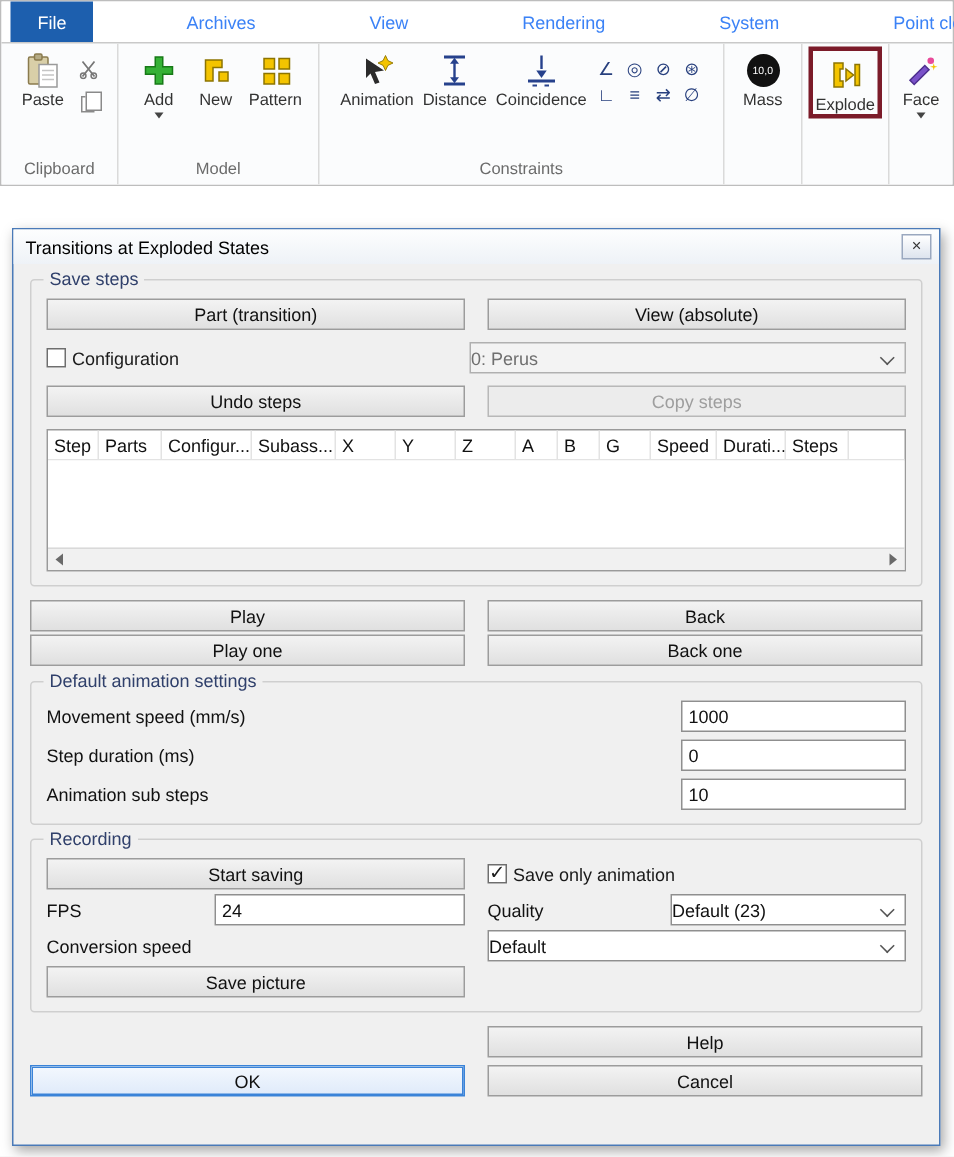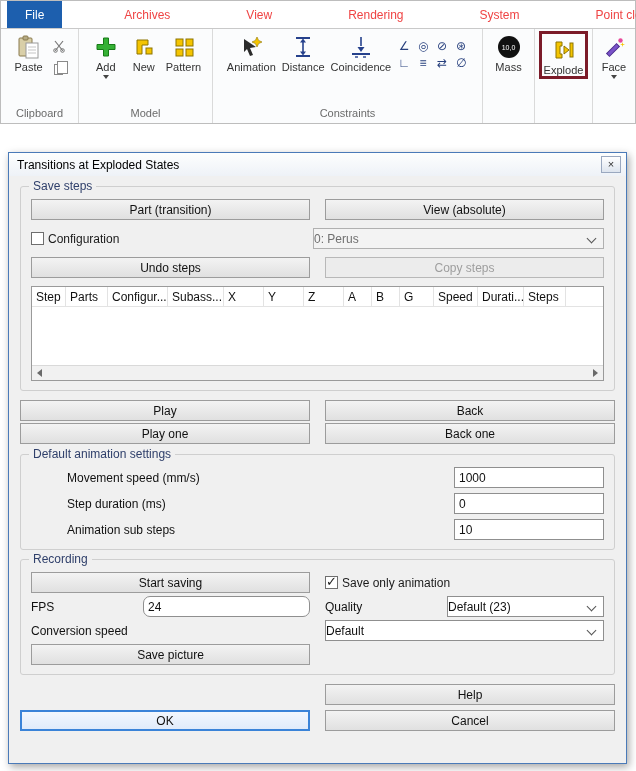--- a/index.html
+++ b/index.html
@@ -6,21 +6,21 @@
   html, body { width: 636px; height: 771px; }
   body {
     font-family: "Liberation Sans", "DejaVu Sans", sans-serif;
     font-size: 12px; color: #1a1a1a; background: #fff;
     position: relative; overflow: hidden;
   }
 
   
   .ribbon { position: absolute; left: 0; top: 0; width: 636px; border: 1px solid #bdbdbd; background: #fbfcfd; }
   .tabrow { display: flex; align-items: stretch; height: 27px; padding-left: 6px; background: #ffffff; gap: 48px; }
-  .tab { padding: 6px 13px; color: #ef4444; cursor: default; border: 1px solid transparent; border-bottom: none; white-space: nowrap; }
+  .tab { padding: 6px 13px; color: #3b82f6; cursor: default; border: 1px solid transparent; border-bottom: none; white-space: nowrap; }
   .tab.file { background: #1d5fae; color: #fff; padding: 6px 17px; }
   .tab.active { background: #fbfcfd; border-color: #c9c9c9; position: relative; margin-bottom: -1px; z-index: 3; }
   .toolbar { display: flex; align-items: stretch; border-top: 1px solid #c9c9c9; height: 95px; background: #fbfcfd; overflow: hidden; }
   .rgroup { display: flex; flex-direction: column; border-right: 1px solid #dadada; flex: none; }
   .rgroup.last { border-right: none; }
   .rgroup-content { flex: 1; display: flex; justify-content: center; align-items: flex-start; gap: 2px; padding-top: 2px; }
   .rgroup-caption { text-align: center; font-size: 11px; color: #6b6b6b; height: 18px; line-height: 16px; }
   .bigbtn { display: flex; flex-direction: column; align-items: center; gap: 1px; padding: 3px 2px 0; min-width: 36px; cursor: default; }
   .bigbtn .blabel { font-size: 11px; color: #333; white-space: nowrap; }
   .icon26 { width: 26px; height: 26px; display: flex; align-items: center; justify-content: center; }
@@ -67,21 +67,21 @@
   .strack { flex: 1; height: 15px; }
   .sliderrow { display: flex; align-items: center; height: 22px; margin: 2px 0 8px; }
   .sliderlabel { width: 80px; color: #111; }
   .slider { flex: 1; position: relative; height: 20px; }
   .slider .track { position: absolute; left: 0; right: 2px; top: 9px; height: 2px; background: #a8a8a8; }
   .slider .thumb { position: absolute; left: 8px; top: 1px; width: 9px; height: 18px; background: #2c6fc6; border: 1px solid #1c4f96; clip-path: polygon(0 0, 100% 0, 100% 64%, 50% 100%, 0 64%); cursor: default; }
   .grid2 { display: grid; grid-template-columns: 1fr 1fr; column-gap: 15px; row-gap: 3px; }
   .playgrid { margin-bottom: 10px; row-gap: 2px; }
   .form-row { display: flex; align-items: center; margin-bottom: 5px; height: 21px; }
   .form-row:last-child { margin-bottom: 0; }
-  .form-label { flex: 1; color: #111; margin-left: 36px; }
+  .form-label { flex: 1; color: #111; }
   .tinput { width: 150px; height: 21px; border: 1px solid #8f8f8f; background: #fff; font: 12px "Liberation Sans", "DejaVu Sans", sans-serif; padding: 0 4px; color: #111; }
   .inline { display: flex; align-items: center; height: 21px; }
   .inline .ilabel { flex: none; color: #111; }
   .inline .grow { flex: 1; min-width: 0; }
   .lab-fps { width: 112px; }
   .lab-quality { width: 122px; }
   .plainlabel { height: 21px; display: flex; align-items: center; color: #111; }
   .footer { margin-top: 2px; row-gap: 5px; }
   .spacer { height: 21px; }
 </style>
@@ -360,21 +360,21 @@
       <span class="legend">Recording</span>
       <div class="grid2">
         <div class="btn">Start saving</div>
         <div class="checkrow">
           <span class="checkbox checked"></span>
           <span>Save only animation</span>
         </div>
 
         <div class="inline">
           <span class="ilabel lab-fps">FPS</span>
-          <input class="tinput grow" style="width: auto; border-radius: 7px;" value="24">
+          <input class="tinput grow" style="width: auto;" value="24">
         </div>
         <div class="inline">
           <span class="ilabel lab-quality">Quality</span>
           <div class="combo grow">
             <span class="ctext">Default (23)</span>
             <span class="chev"></span>
           </div>
         </div>
 
         <div class="plainlabel">Conversion speed</div>

